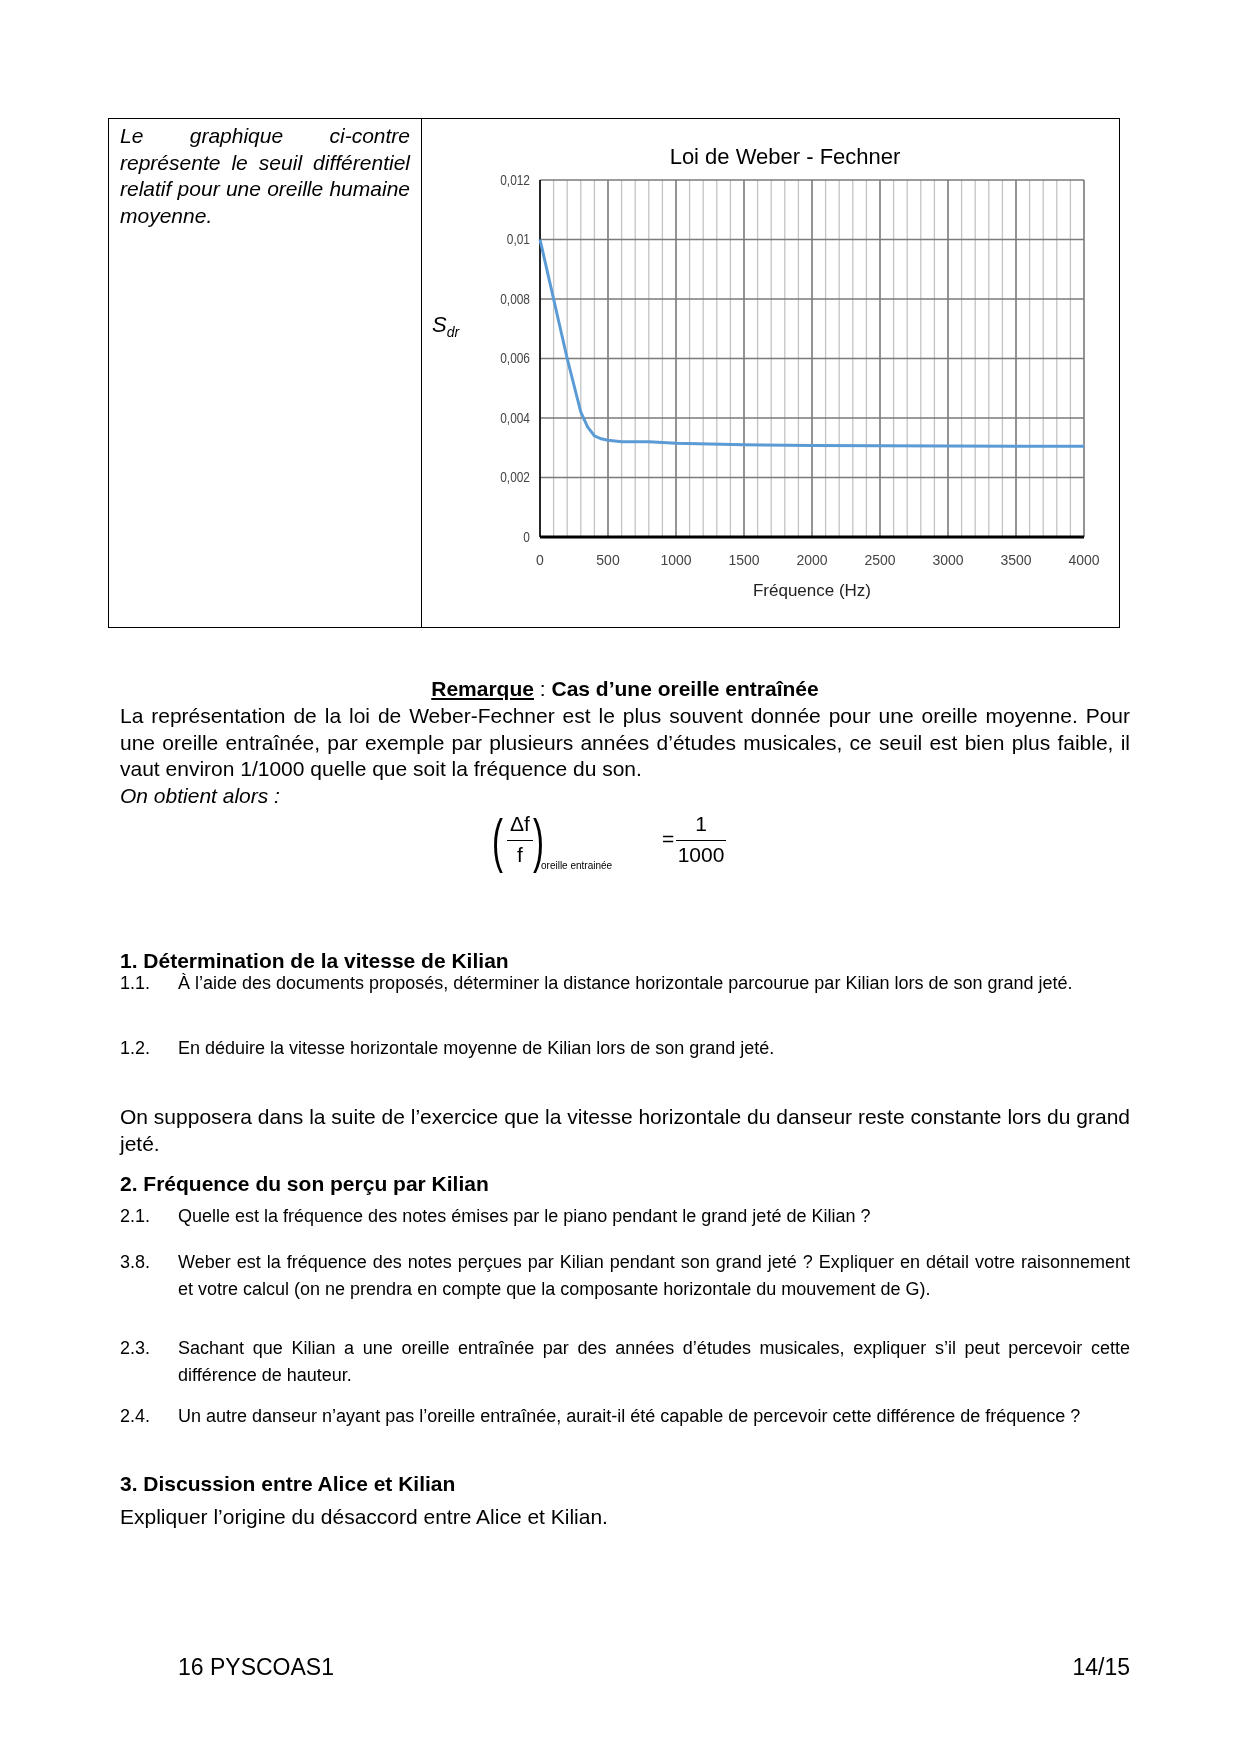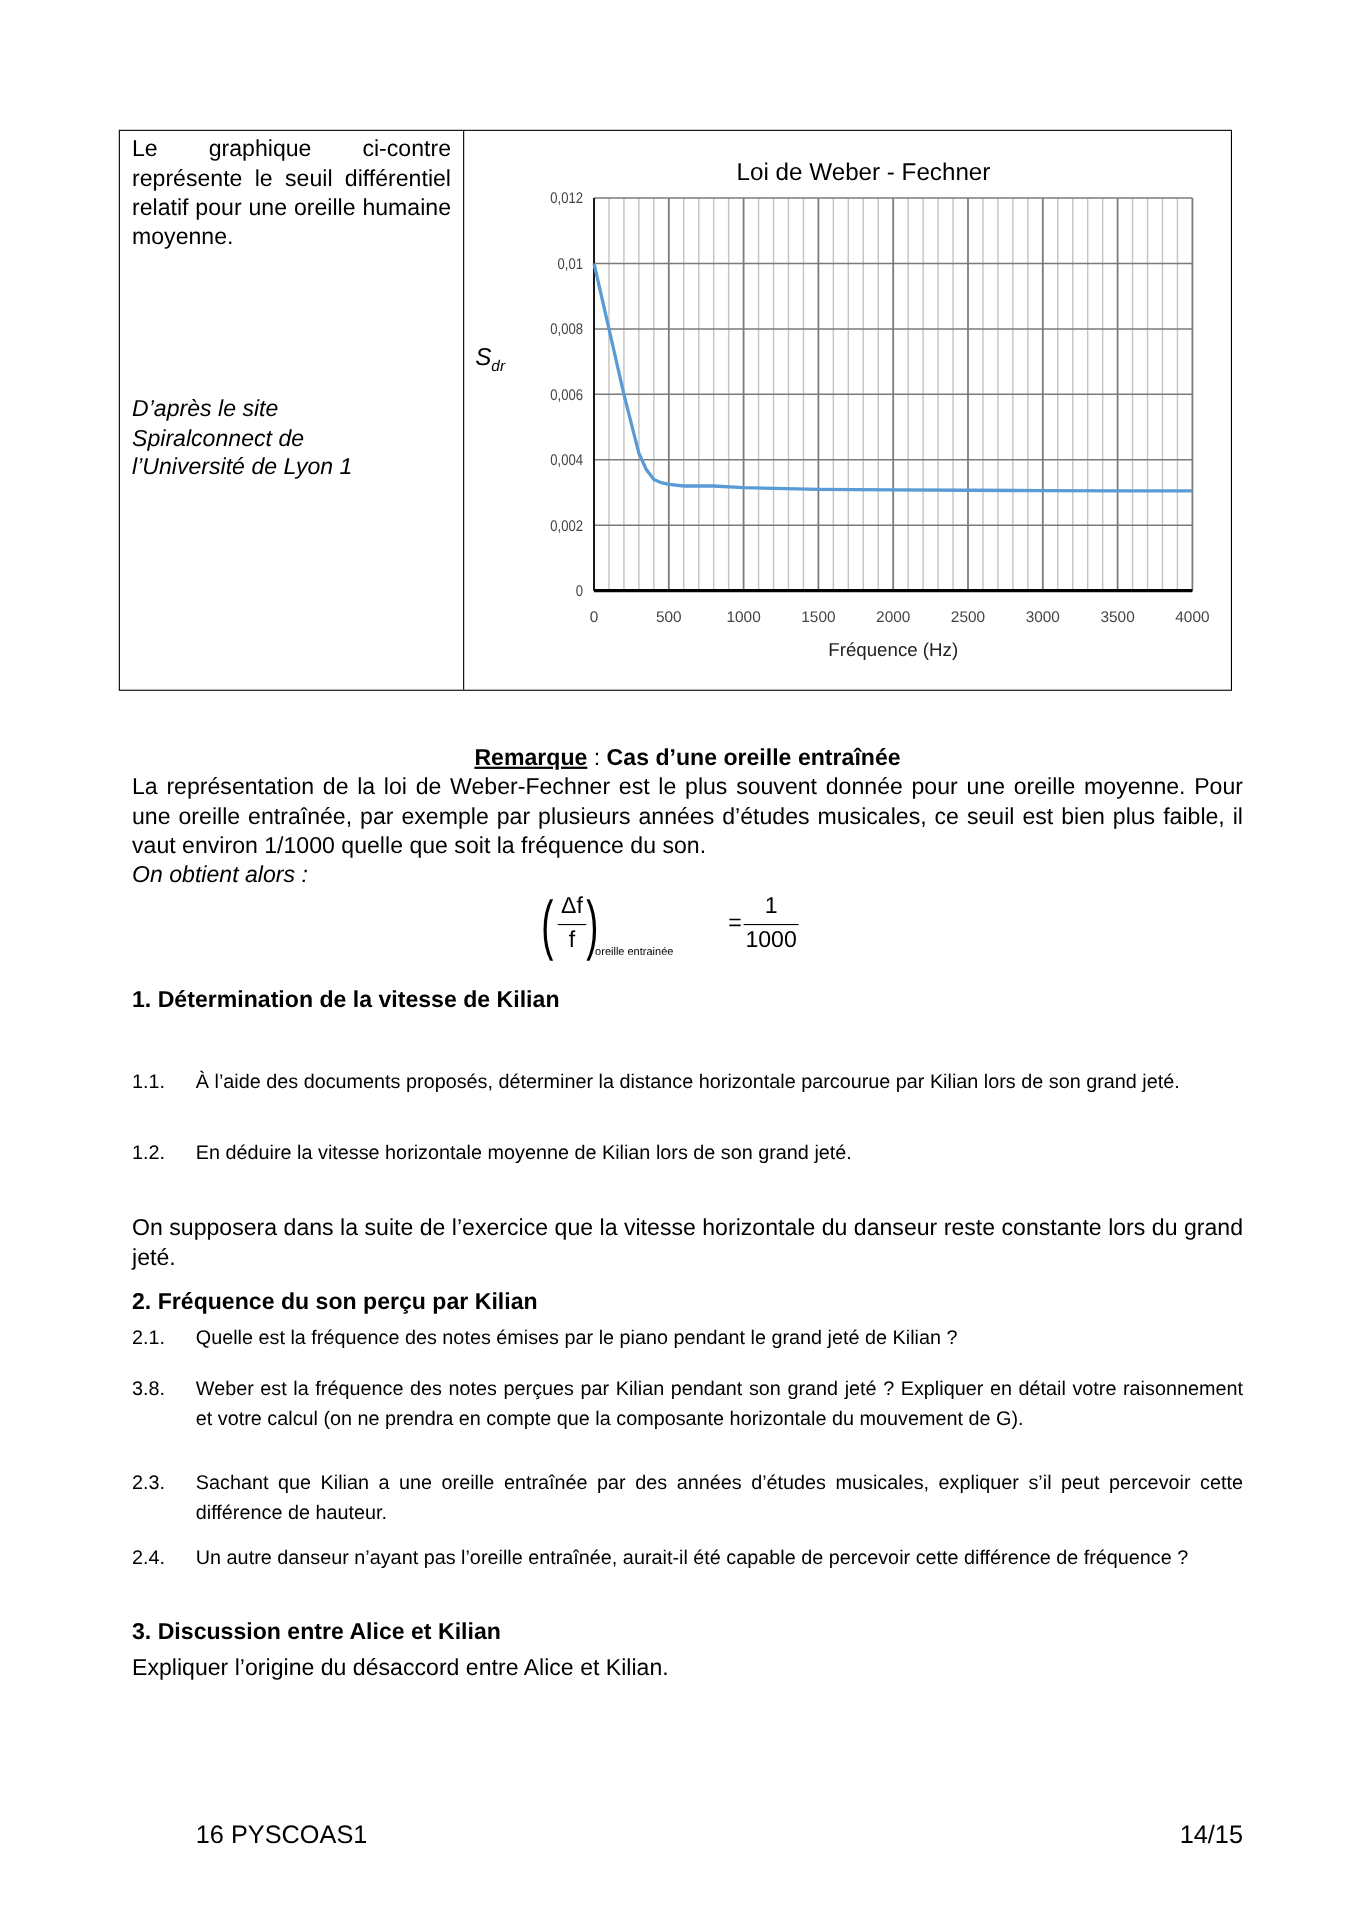--- a/index.html
+++ b/index.html
@@ -1,42 +1,37 @@
 <!DOCTYPE html>
 <html><head>
 <meta charset="utf-8">
 <style>
   html, body { margin:0; padding:0; background:#ffffff; }
   body { width:1240px; height:1754px; position:relative; font-family:"Liberation Sans", sans-serif; color:#000; overflow:hidden; }
   .abs { position:absolute; }
   .tbl { position:absolute; left:108px; top:118px; width:1012px; height:510px; border:1.5px solid #000; box-sizing:border-box; }
   .tbl .divider { position:absolute; left:312px; top:0; bottom:0; border-left:1.5px solid #000; }
   .leftcell { position:absolute; left:11px; top:4px; width:290px; font-size:21px; line-height:26.5px; }
-  .leftcell .desc { text-align:justify; text-align-last:left; }
+  .leftcell .desc { text-align:justify; text-align-last:left;font-style:italic; }
   .leftcell .src { position:absolute; top:236px; font-style:italic; width:290px; }
   .p { font-size:21px; line-height:26.5px;text-align:center; }
   .justify { text-align:justify; }
   .bold { font-weight:bold; }
   .q { position:absolute; left:120px; width:1010px; font-size:18px; line-height:26.5px; }
   .q .txt { margin-left:58px; display:block; text-align:justify; }
   .q .n { position:absolute; left:0; top:0; }
   svg text { font-family:"Liberation Sans", sans-serif; }
 </style>
 </head>
 <body>
 
 <div class="tbl">
   <div class="divider"></div>
   <div class="leftcell">
     <div class="desc">Le graphique ci-contre représente le seuil différentiel relatif pour une oreille humaine moyenne.</div>
-    <div class="src">
-      <div>D’après le site</div>
-      <div>Spiralconnect de</div>
-      <div>l’Université de Lyon 1</div>
-    </div>
   </div>
 </div>
 
 <svg class="abs" style="left:420px; top:120px;" width="700" height="505">
   <text x="365" y="44" font-size="22" text-anchor="middle" fill="#000">Loi de Weber - Fechner</text>
   <g id="grid">
       <line x1="120" y1="60" x2="120" y2="417" stroke="#7a7a7a" stroke-width="1.6"></line>
       <line x1="133.6" y1="60" x2="133.6" y2="417" stroke="#c4c4c4" stroke-width="1.3"></line>
       <line x1="147.2" y1="60" x2="147.2" y2="417" stroke="#c4c4c4" stroke-width="1.3"></line>
       <line x1="160.8" y1="60" x2="160.8" y2="417" stroke="#c4c4c4" stroke-width="1.3"></line>
@@ -124,21 +119,21 @@
   <span class="abs" style="left:15px; top:30px; width:26px; border-top:1.5px solid #000;"></span>
   <span class="abs" style="left:13px; top:33px; font-size:21px; width:30px; text-align:center;">f</span>
   <span class="abs" style="left:41px; top:-4px; font-size:60px; font-weight:200; transform:scaleX(0.55); transform-origin:left;">)</span>
   <span class="abs" style="left:49px; top:50px; font-size:10px; white-space:nowrap;">oreille entrainée</span>
   <span class="abs" style="left:170px; top:17px; font-size:21px;">=</span>
   <span class="abs" style="left:184px; top:2px; font-size:21px; width:50px; text-align:center;">1</span>
   <span class="abs" style="left:184px; top:30px; width:50px; border-top:1.5px solid #000;"></span>
   <span class="abs" style="left:184px; top:33px; font-size:21px; width:50px; text-align:center;">1000</span>
 </div>
 
-<div class="abs p bold" style="left:120px; top:896px;">1.  Détermination de la vitesse de Kilian</div>
+<div class="abs p bold" style="left:120px; top:948px;">1.  Détermination de la vitesse de Kilian</div>
 <div class="q" style="top:967px; line-height:32px;">
   <span class="n">1.1.</span>
   <span class="txt">À l’aide des documents proposés, déterminer la distance horizontale parcourue par Kilian lors de son grand jeté.</span>
 </div>
 <div class="q" style="top:1035px;">
   <span class="n">1.2.</span>
   <span class="txt">En déduire la vitesse horizontale moyenne de Kilian lors de son grand jeté.</span>
 </div>
 
 <div class="abs p justify" style="left:120px; top:1104px; width:1010px;">On supposera dans la suite de l’exercice que la vitesse horizontale du danseur reste constante lors du grand jeté.</div>

